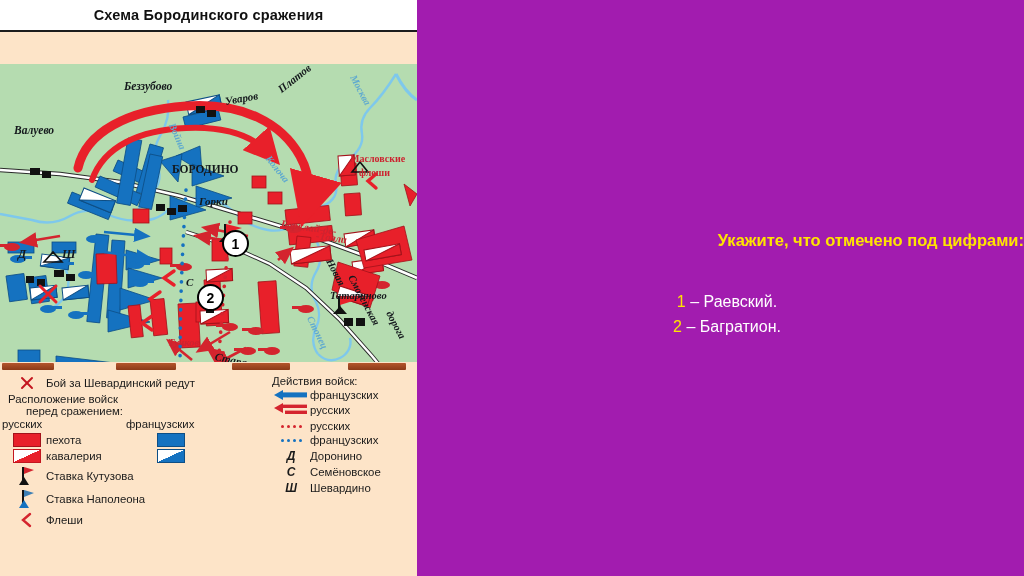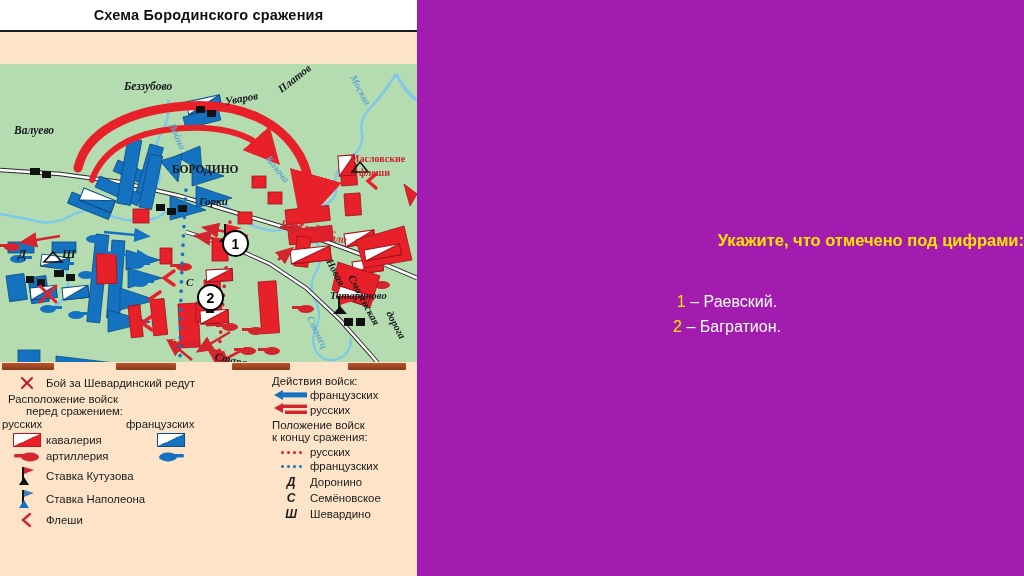--- a/index.html
+++ b/index.html
@@ -464,50 +464,40 @@
         <div style="">
           <div class="lghead">Расположение войск</div>
           <div class="lghead ind">перед сражением:</div>
         </div>
 
         <div style="position:relative;height:15px;margin-top:1px;">
           <span class="lghead" style="position:absolute;left:-6px;top:0;">русских</span>
           <span class="lghead" style="position:absolute;left:118px;top:0;">французских</span>
         </div>
 
+        <div class="lgrow">
+          <span class="lgsym">
+              <i class="sq-red"></i>
+            </span>
+          <span class="lgtxt" style="width:106px;">пехота</span>
+          <span class="lgsym">
+              <i class="sq-blue"></i>
+            </span>
+        </div>
 
         <div class="lgrow">
           <span class="lgsym">
               <i class="cav-red"></i>
             </span>
           <span class="lgtxt" style="width:106px;">кавалерия</span>
           <span class="lgsym">
               <i class="cav-blue"></i>
             </span>
         </div>
 
-        <div class="lgrow">
-          <span class="lgsym">
-            <svg width="28" height="14" viewBox="0 0 28 14">
-                <g fill="#d4242e">
-              <ellipse cx="17" cy="8" rx="9" ry="4.4"></ellipse>
-                  <rect x="1" y="5" width="16" height="3.4" rx="1.5"></rect>
-            </g>
-              </svg>
-          </span>
-          <span class="lgtxt" style="width:106px;">артиллерия</span>
-          <span class="lgsym">
-            <svg width="28" height="14" viewBox="0 0 28 14">
-                <g fill="#1572c0">
-              <ellipse cx="11" cy="8" rx="9" ry="4.4"></ellipse>
-                  <rect x="11" y="5" width="16" height="3.4" rx="1.5"></rect>
-            </g>
-              </svg>
-          </span>
-        </div>
 
         <div class="lgrow" style="margin-top:3px;">
           <span class="lgsym">
             <svg width="18" height="20" viewBox="0 0 18 20">
               <rect x="4" y="1" width="2" height="18" fill="#111"></rect>
               <polygon points="6,1 16,4 6,8" fill="#d4242e"></polygon>
               <polygon points="1,19 11,19 6,11" fill="#111"></polygon>
             </svg>
           </span>
           <span class="lgtxt">Ставка Кутузова</span>
@@ -552,24 +542,20 @@
           <span class="lgsym">
             <svg width="34" height="14" viewBox="0 0 34 14">
               <polygon points="0,5 9,0 9,10" fill="#d4242e"></polygon>
               <rect x="8" y="1.6" width="25" height="3.4" fill="#d4242e"></rect>
               <rect x="11" y="7.6" width="22" height="3.4" fill="#d4242e"></rect>
             </svg>
           </span>
           <span class="lgtxt">русских</span>
         </div>
 
-        <div style="margin-top:2px;">
-          <div class="lghead">Положение войск</div>
-          <div class="lghead">к концу сражения:</div>
-        </div>
 
         <div class="lgrow" style="margin-top:3px;">
           <span class="lgsym">
             <span class="dots">
                 <i style="background:#d4242e"></i>
                 <i style="background:#d4242e"></i>
                 <i style="background:#d4242e"></i>
                 <i style="background:#d4242e"></i>
               </span>
           </span>

